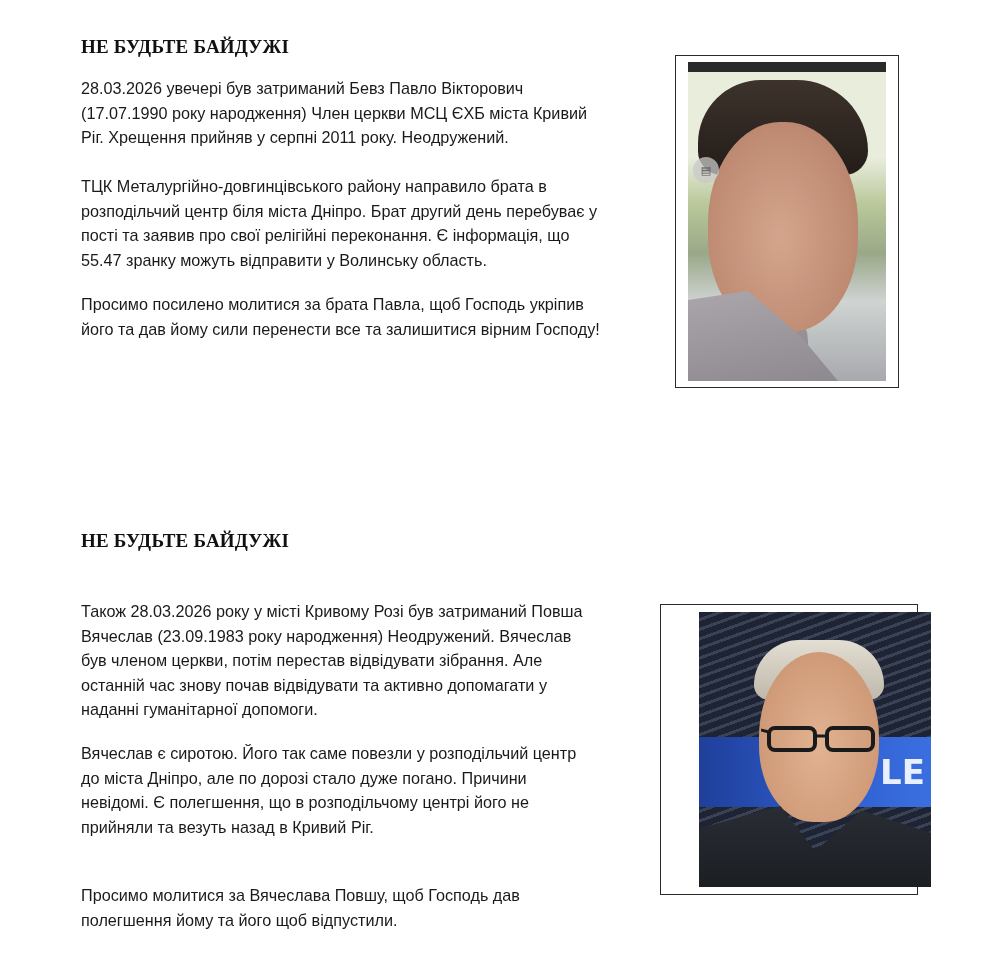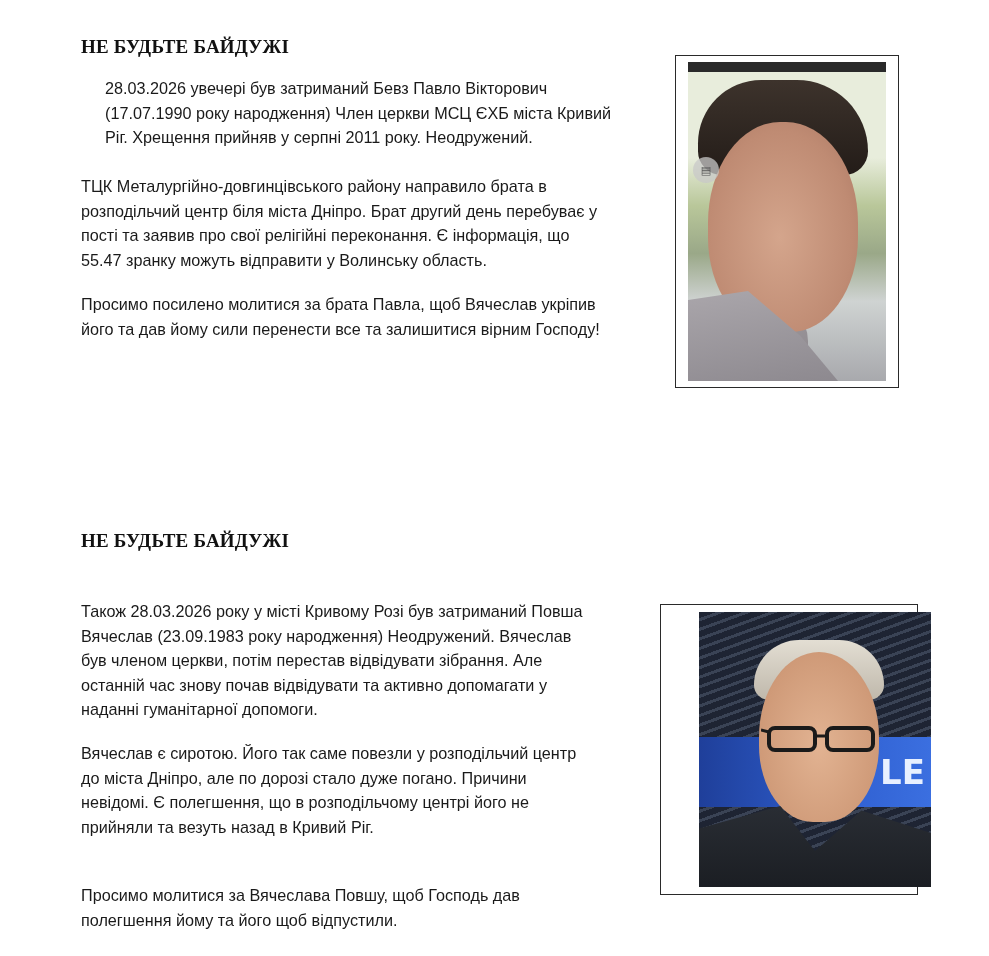--- a/index.html
+++ b/index.html
@@ -85,28 +85,28 @@
       background: linear-gradient(170deg, #aaa6ab, #8d898f);
       clip-path: polygon(0 10%, 40% 0, 75% 50%, 100% 100%, 0 100%);
       z-index: 2;
     }
   </style>
 </head>
 <body>
 
 <div>
   <div class="heading" style="top:36px;">НЕ БУДЬТЕ БАЙДУЖІ</div>
-  <p class="para" style="top:76px;margin-left:24px;">28.03.2026 увечері був затриманий Бевз Павло Вікторович
+  <p class="para" style="top:76px;">28.03.2026 увечері був затриманий Бевз Павло Вікторович
 (17.07.1990 року народження) Член церкви МСЦ ЄХБ міста Кривий
 Ріг. Хрещення прийняв у серпні 2011 року. Неодружений.</p>
   <p class="para" style="top:174px;">ТЦК Металургійно-довгинцівського району направило брата в
 розподільчий центр біля міста Дніпро. Брат другий день перебуває у
 пості та заявив про свої релігійні переконання. Є інформація, що
 55.47 зранку можуть відправити у Волинську область.</p>
-  <p class="para" style="top:292px;">Просимо посилено молитися за брата Павла, щоб Вячеслав укріпив
+  <p class="para" style="top:292px;">Просимо посилено молитися за брата Павла, щоб Господь укріпив
 його та дав йому сили перенести все та залишитися вірним Господу!</p>
 
   <div class="photo-frame" style="left:675px; top:55px; width:224px; height:333px;"></div>
   <div class="photo photo1" title="Photo of Bevz Pavlo Viktorovych">
     <div class="hair1"></div>
     <div class="face1"></div>
     <div class="shirt1"></div>
     <div class="photo-badge">▤</div>
   </div>
 </div>

